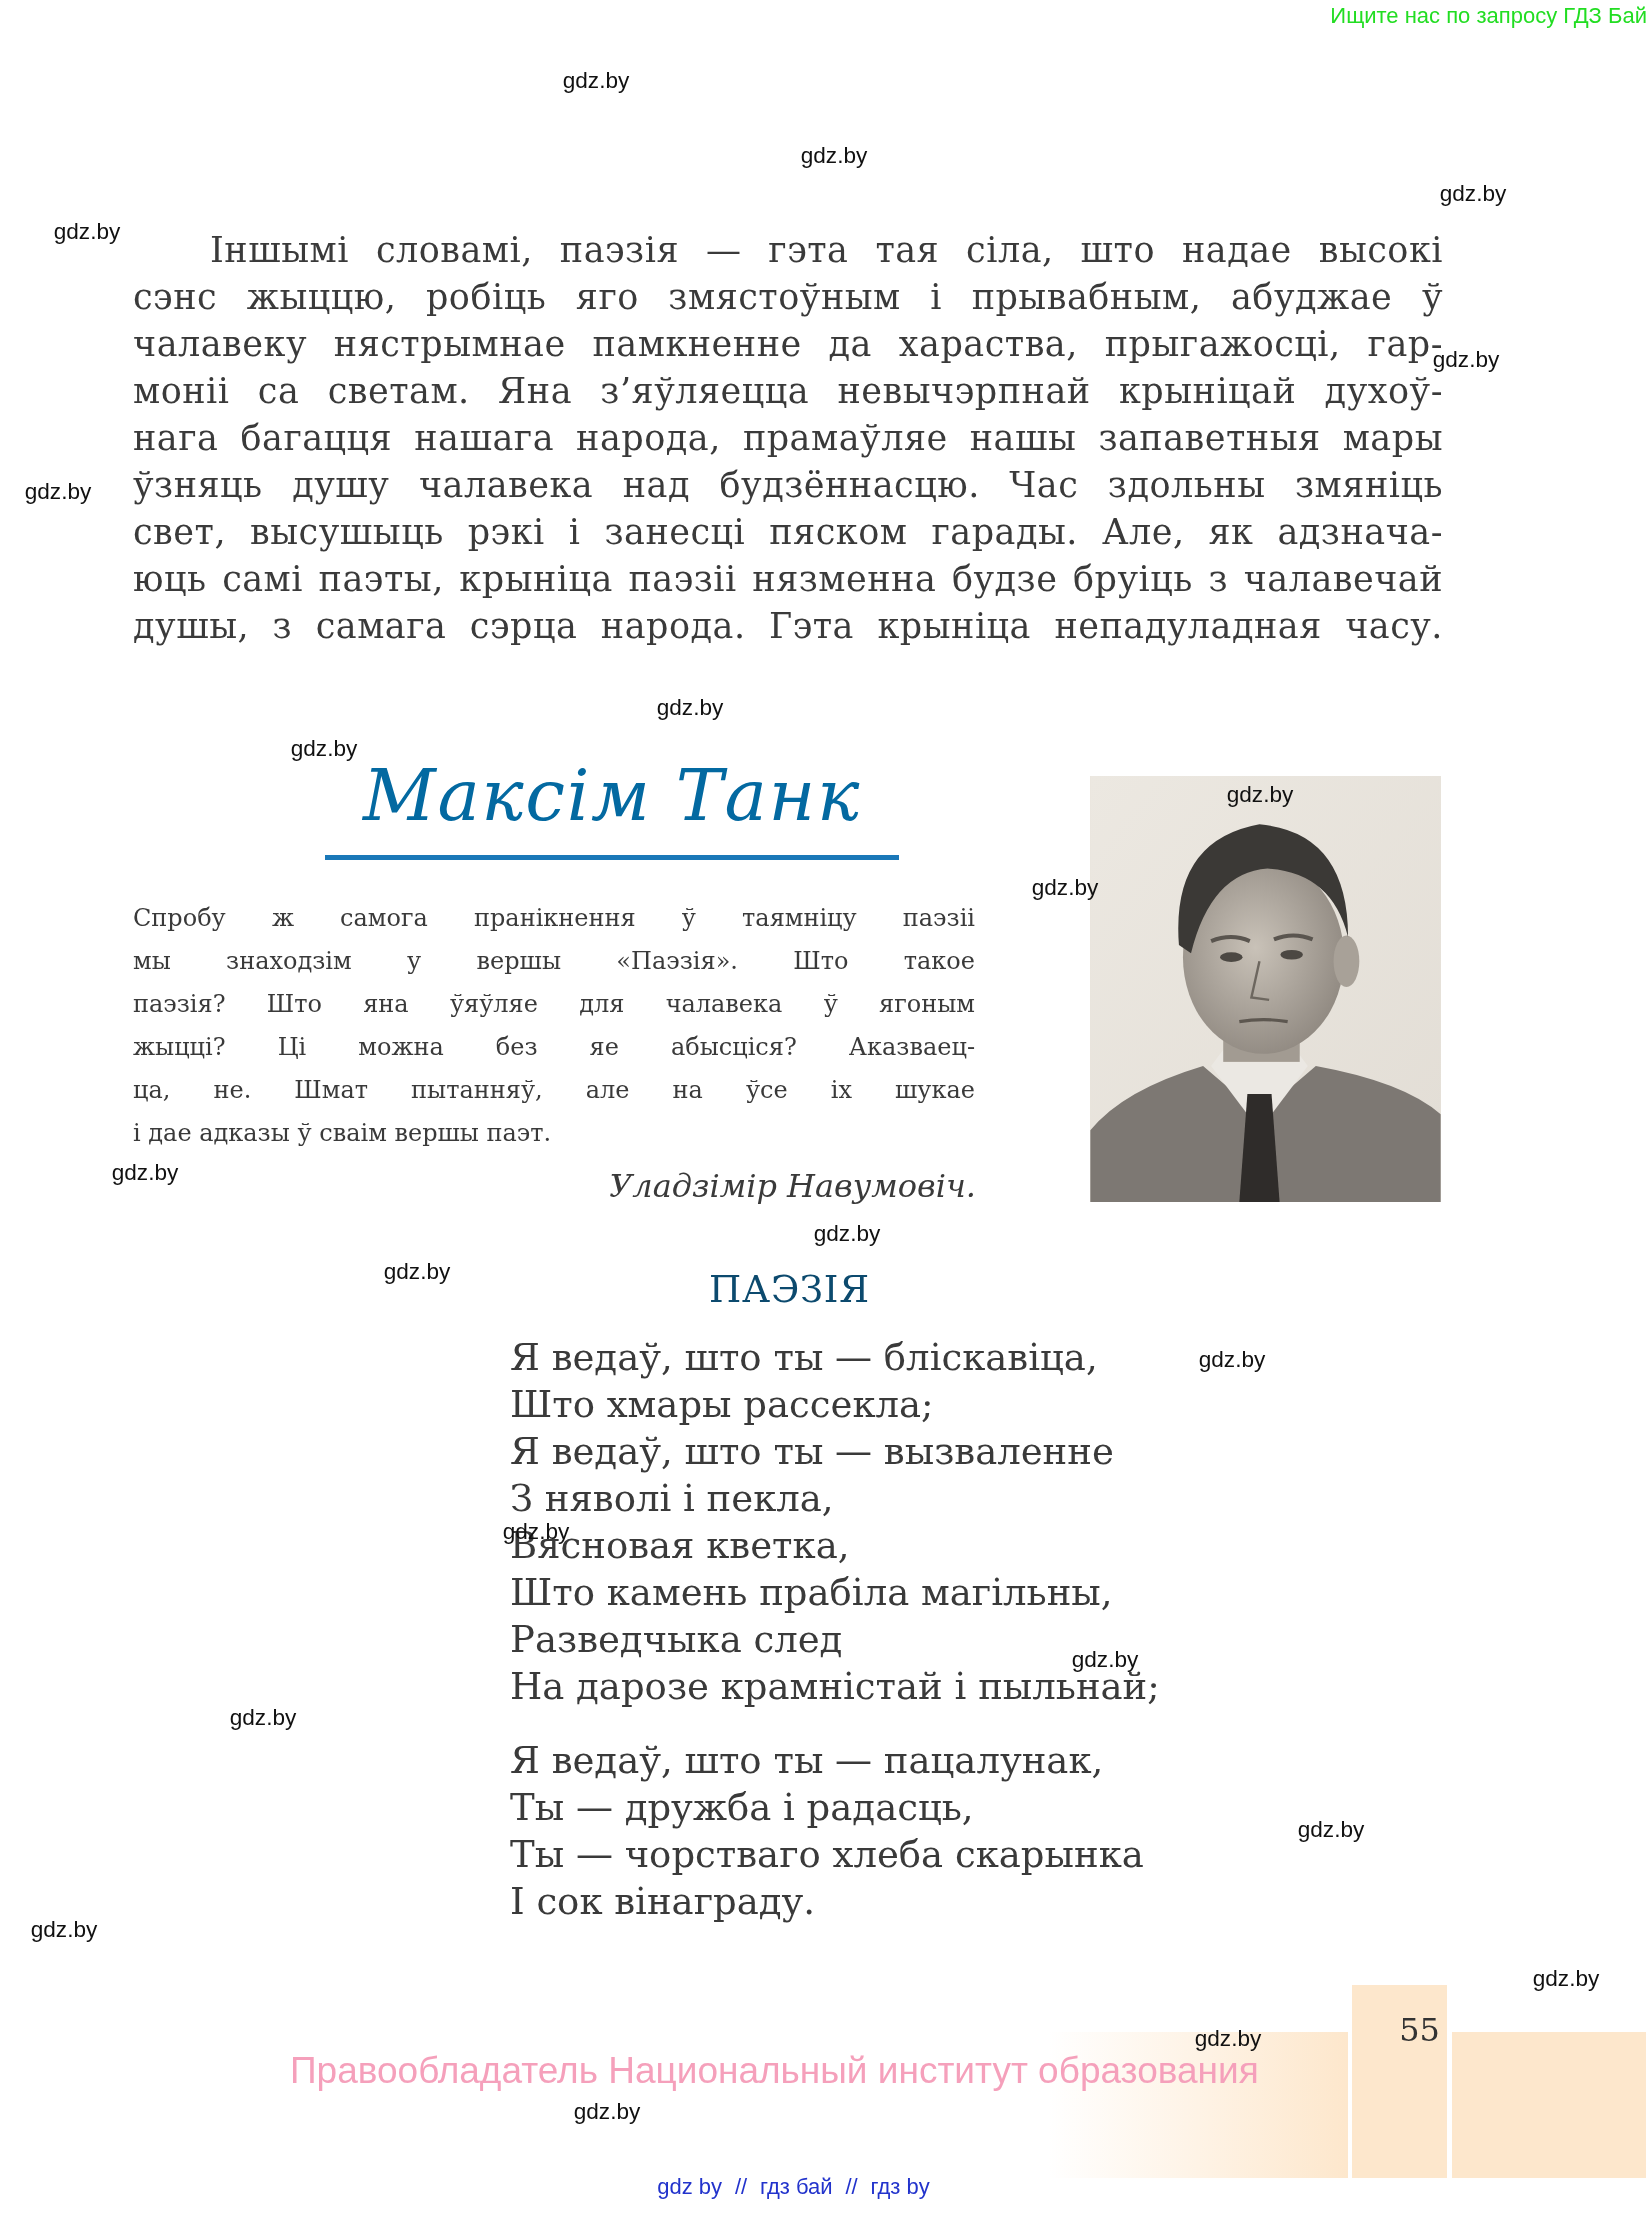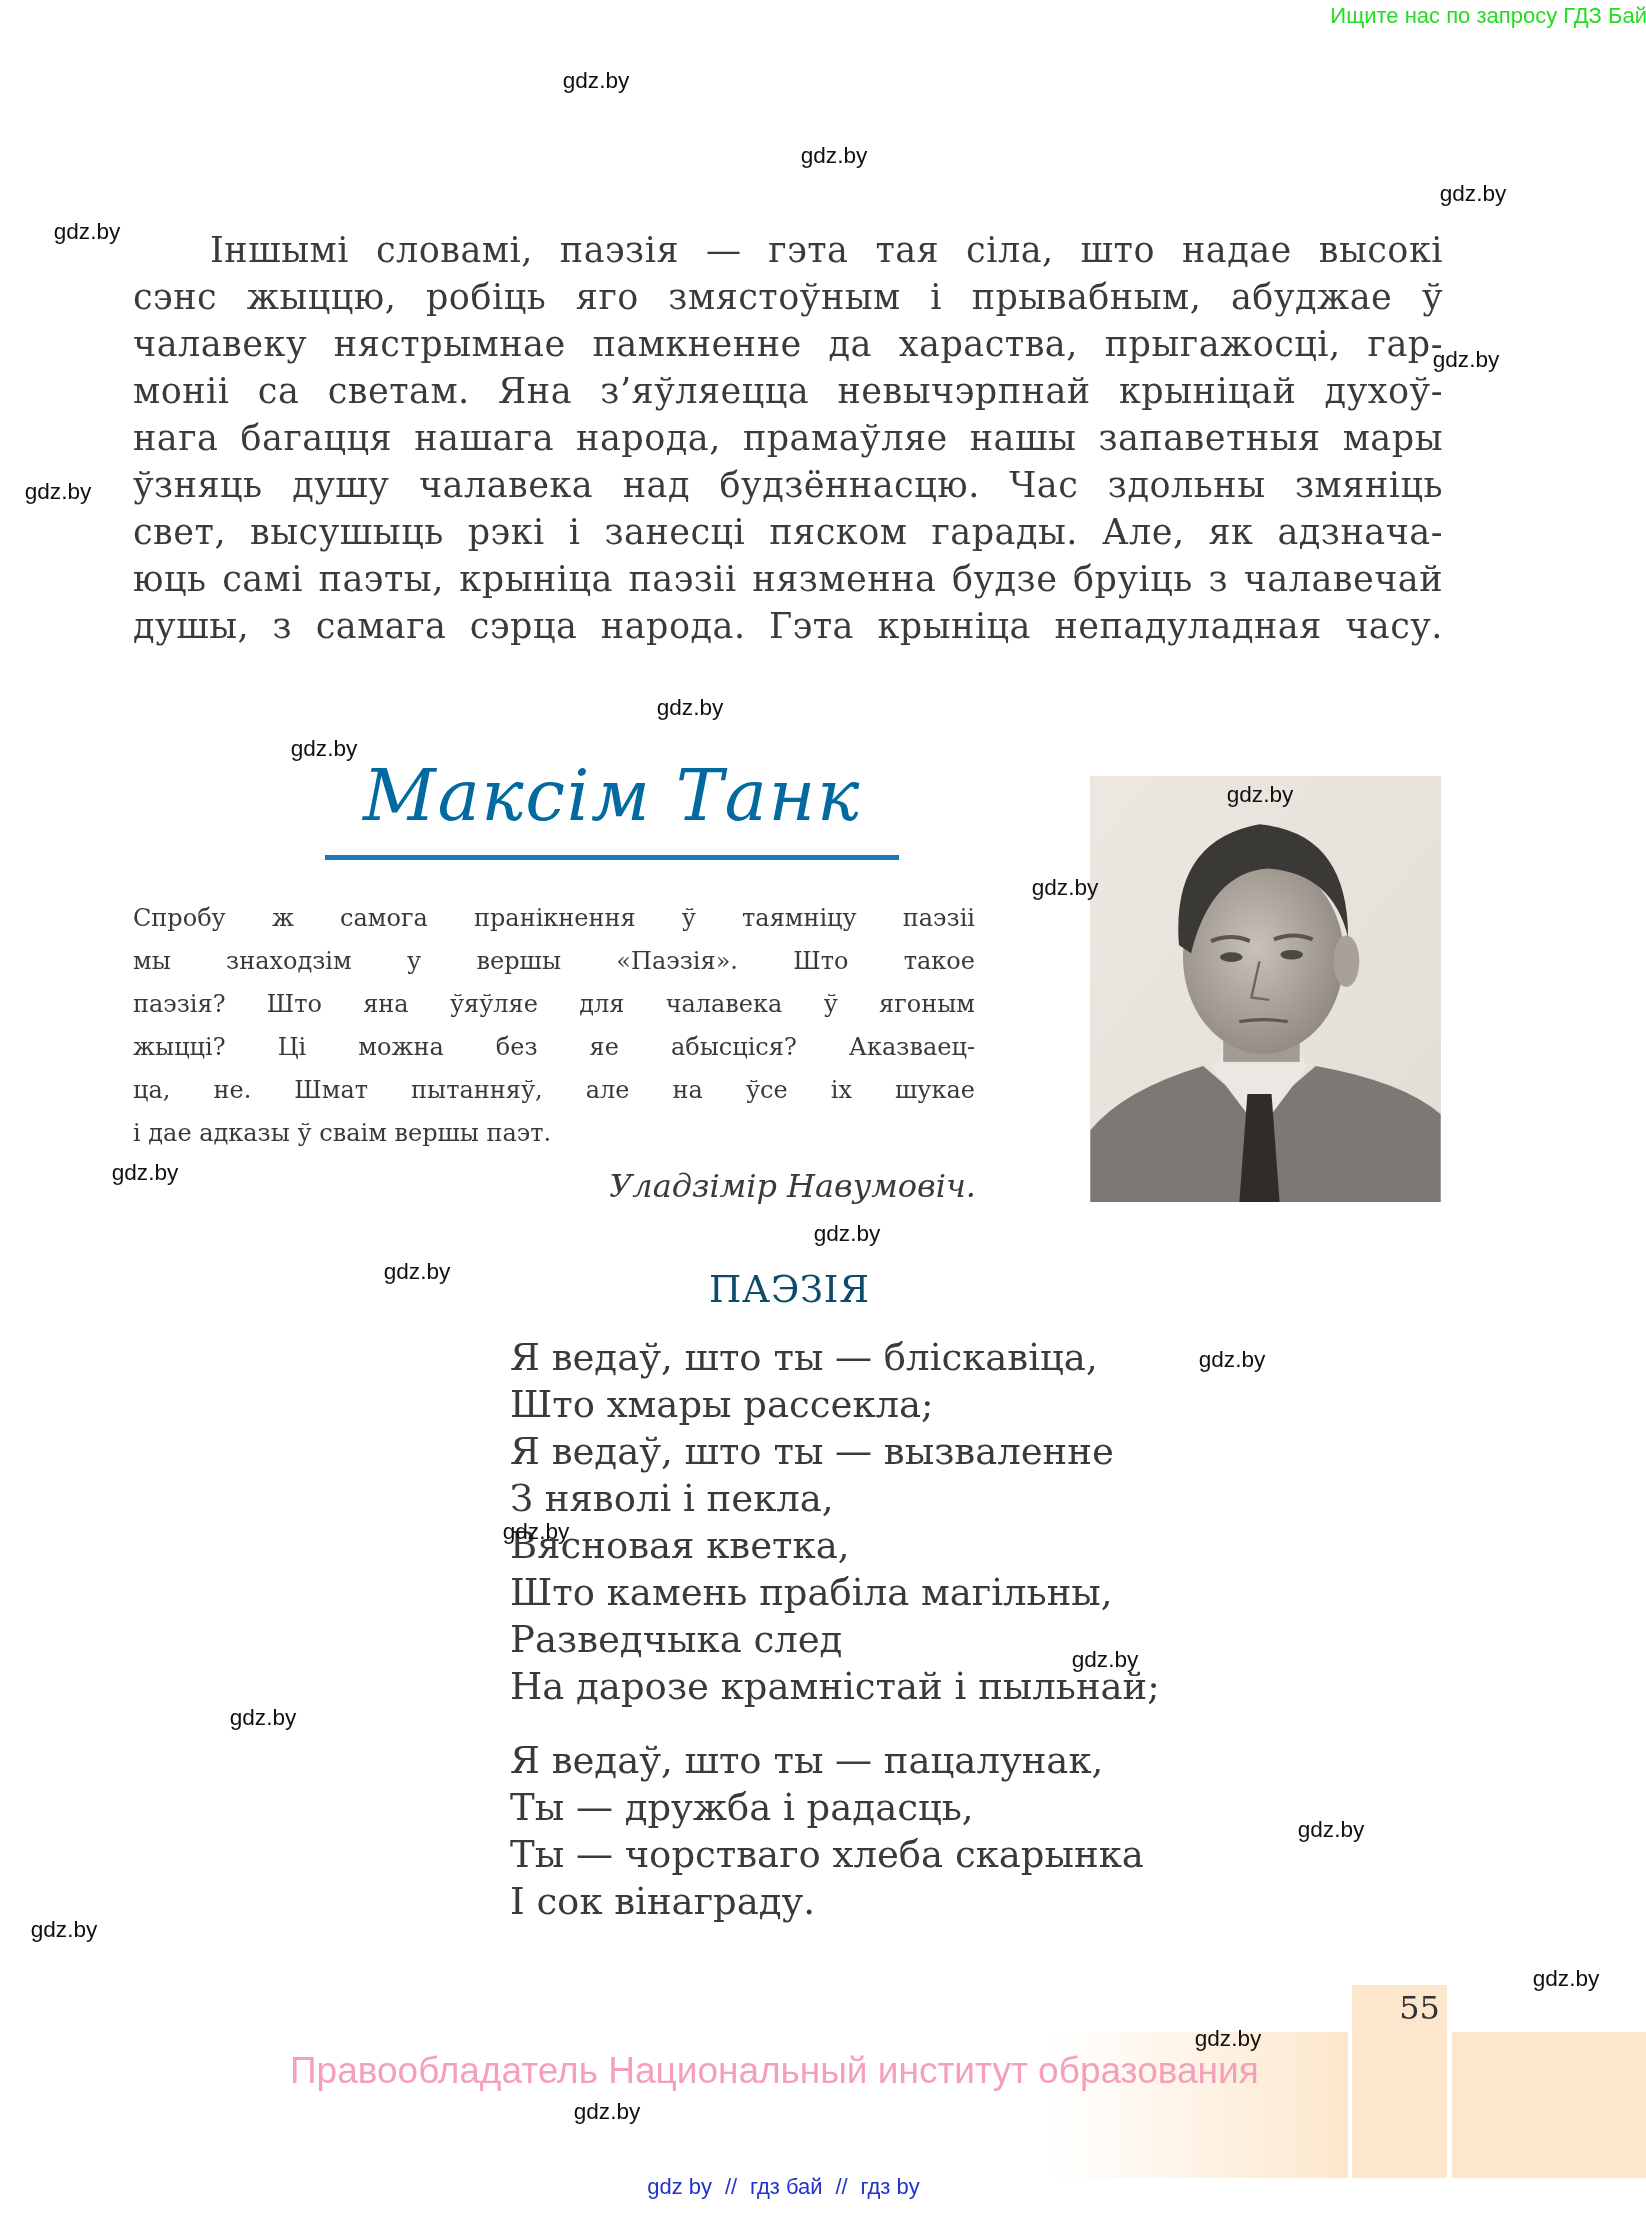--- a/index.html
+++ b/index.html
@@ -58,34 +58,34 @@
   .stanza .verse { display: block; white-space: nowrap; }
   .band {
     position: absolute; left: 1048px; top: 2032px; width: 300px; height: 146px;
     background: linear-gradient(to right, rgba(253,231,204,0) 0%, #fde7cc 100%);
   }
   .page-block {
     position: absolute; left: 1352px; top: 1985px; width: 95px; height: 193px;
     background: #fde7cc;
   }
   .page-number {
-    display: block; text-align: center; padding-top: 4px;
+    display: block; text-align: center; padding-top: 26px;
     font-family: "DejaVu Serif", serif; font-size: 32px; color: #333; margin-left: 40px;
   }
   .right-block {
     position: absolute; left: 1452px; top: 2032px; width: 195px; height: 146px;
     background: #fde7cc;
   }
   .copyright {
     position: absolute; left: 290px; top: 2050px; width: 1064px;
     font-family: "Liberation Sans", sans-serif; font-size: 37px; color: #f5a0bb;
     white-space: nowrap; z-index: 3;
   }
   .footer-links {
-    position: absolute; left: 6px; top: 2174px; width: 1555px; text-align: center;
+    position: absolute; left: 16px; top: 2174px; width: 1555px; text-align: center;
     font-family: "Liberation Sans", sans-serif; font-size: 22px; color: #2233cc;
   }
   .footer-links span { margin: 0 6.4px; }
 </style>
 </head>
 <body>
 
 <div class="top-banner">Ищите нас по запросу ГДЗ Бай</div>
 
 <div id="wm-layer">

